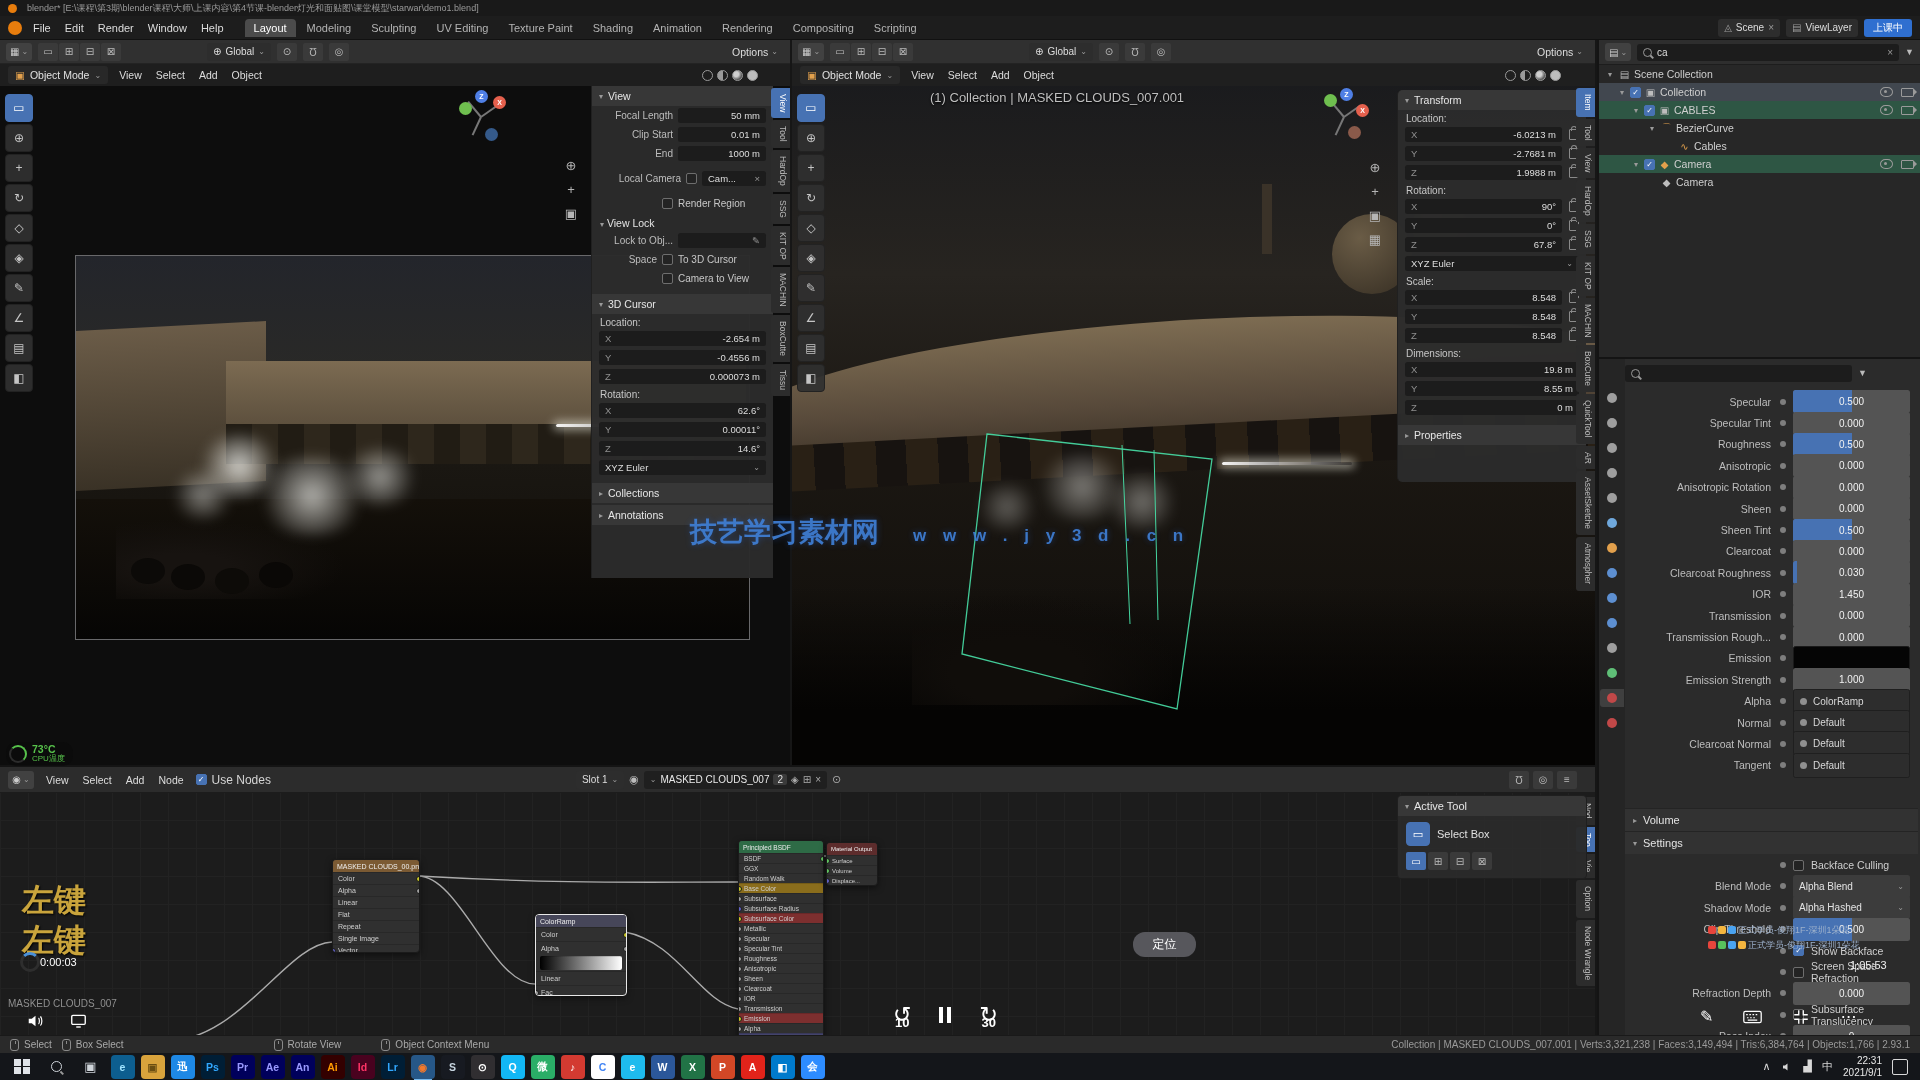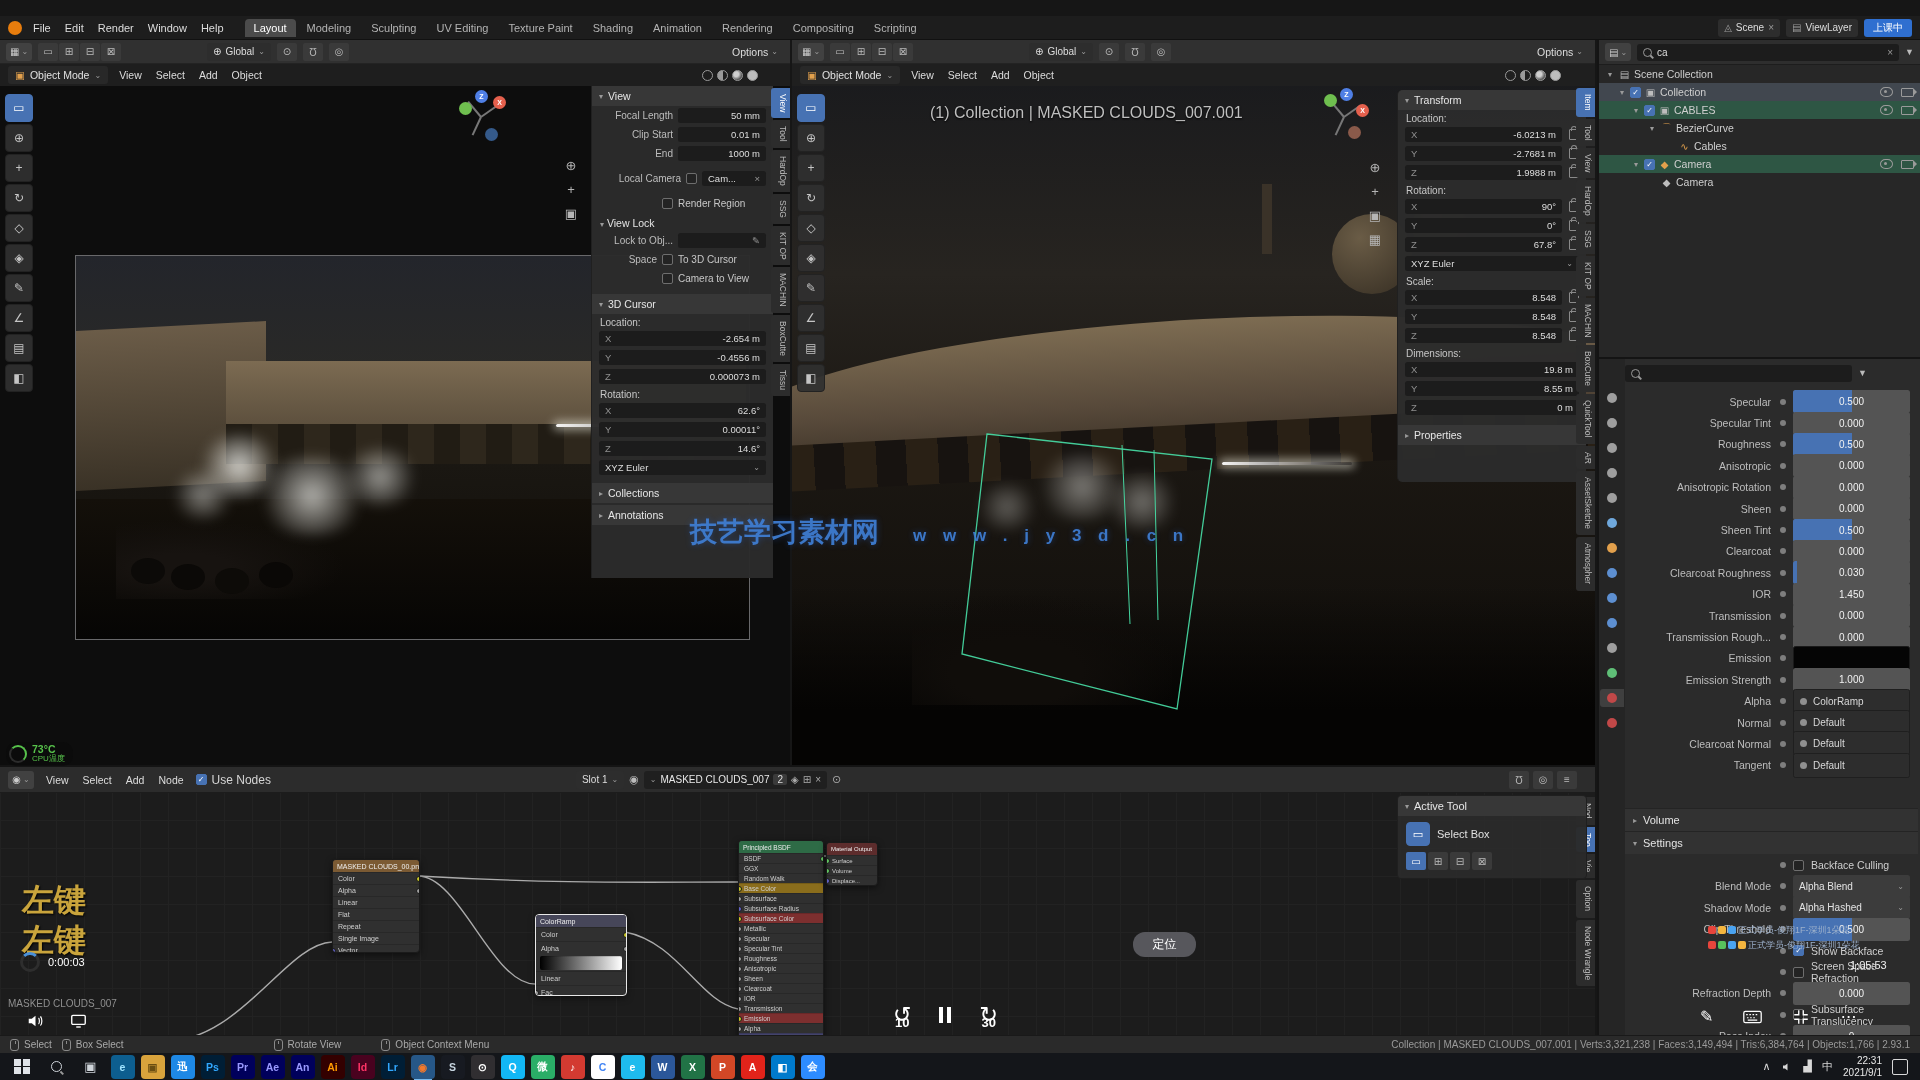--- a/index.html
+++ b/index.html
@@ -117,21 +117,21 @@
 .node-r{position:relative;display:flex;align-items:center;padding:0 5px;color:#cfcfcf;white-space:nowrap;overflow:hidden;border-top:1px solid rgba(0,0,0,.15)}
 .node-r.grad{background:linear-gradient(90deg,#000,#fff);margin:1px 4px;border-radius:2px}
 .sock{position:absolute;width:6px;height:6px;border-radius:50%;border:1px solid #191919;box-sizing:border-box;top:50%;margin-top:-3px}
 .sl{left:-3px}.sr{right:-3px}
 #atool{position:absolute;left:1397px;top:28px;width:188px;background:rgba(42,42,42,.97);border:1px solid #1f1f1f;border-radius:4px;z-index:31}
 
 #watermark{position:absolute;left:690px;top:514px;display:flex;gap:34px;align-items:baseline;color:#3f7fd6;z-index:40;opacity:.92;text-shadow:0 0 6px rgba(40,90,180,.55);pointer-events:none}
 #license{position:absolute;left:1708px;top:923px;z-index:45;font-size:9px;color:#9db1cc;line-height:15px}
 .lic-ic{display:inline-block;width:8px;height:8px;border-radius:2px;margin-right:2px;vertical-align:-1px}
 #keys{position:absolute;left:22px;top:880px;z-index:45;color:#c9a43c;font-family:"Liberation Serif","DejaVu Serif",serif;font-size:32px;font-weight:bold;line-height:40px;text-shadow:1px 1px 2px #000}
-#rec-timer{position:absolute;left:20px;top:952px;display:flex;align-items:center;gap:8px;z-index:45;color:#fff;font-size:11px}
+#rec-timer{position:absolute;left:20px;top:952px;display:flex;align-items:center;z-index:45;color:#fff;font-size:11px}
 .ring{width:20px;height:20px;border-radius:50%;border:3px solid #2e2e2e;border-top-color:#4a90d9;box-sizing:border-box}
 #rec-name{position:absolute;left:8px;top:998px;color:#8f8f8f;font-size:10px;z-index:45}
 #av-icons{position:absolute;left:26px;top:1012px;display:flex;gap:24px;z-index:45}
 #playback{position:absolute;left:893px;top:1004px;width:150px;display:flex;gap:28px;align-items:center;z-index:45;color:#fff}
 .pb{position:relative;font-size:22px;line-height:22px}
 .pb em{position:absolute;font-style:normal;font-size:13px;top:8px;left:50%;transform:translateX(-50%);font-weight:bold}
 .pausebtn{display:flex;gap:4px}
 .pausebtn i{width:4px;height:16px;background:#fff;display:block}
 #locate{position:absolute;left:1133px;top:932px;width:63px;height:25px;background:rgba(92,92,98,.92);border-radius:12px;color:#fff;font-size:12px;display:flex;align-items:center;justify-content:center;z-index:45}
 #duration{position:absolute;left:1850px;top:959px;color:#efefef;font-size:11px;z-index:45}
@@ -157,20 +157,24 @@
 .cam-frame{position:absolute;left:75px;top:191px;width:673px;height:383px;border:1px solid rgba(255,255,255,.35);overflow:hidden;background:#17181b}
 .rs{position:absolute;inset:0;overflow:hidden}
 .puff{position:absolute;border-radius:50%;background:radial-gradient(circle,rgba(235,235,230,.85),rgba(200,200,195,0) 70%);filter:blur(6px)}
 .beam{position:absolute;height:3px;background:linear-gradient(90deg,rgba(255,255,255,.95),rgba(255,255,255,.15));box-shadow:0 0 10px 3px rgba(255,255,240,.55);border-radius:2px}
 </style>
 </head>
 <body>
 
 <div id="screen">
 
+  <div id="titlebar">
+    <span class="logo" style="width:9px;height:9px"></span>
+    <span>blender* [E:\课程\第3期\blender课程\大师\上课内容\第4节课-blender灯光和面贴图\课堂模型\starwar\demo1.blend]</span>
+  </div>
 
   <div id="topbar">
     <span class="logo"></span>
     <div class="menus">
 
     <span class="menu">File</span>
         <span class="menu">Edit</span>
         <span class="menu">Render</span>
         <span class="menu">Window</span>
         <span class="menu">Help</span>
@@ -462,21 +466,21 @@
           <span class="menu">Add</span>
           <span class="menu">Object</span>
         </div>
       <div class="shade-grp" style="margin-right:22px">
         <span class="shd"></span>
         <span class="shd s2"></span>
         <span class="shd s3"></span>
         <span class="shd s4"></span>
       </div>
     </div>
-    <div class="abs" style="left:138px;top:40px;color:#bfbfbf;font-size:16px;text-shadow:0 1px 2px #000;z-index:21">(1) Collection | MASKED CLOUDS_007.001</div>
+    <div class="abs" style="left:138px;top:26px;color:#bfbfbf;font-size:13px;text-shadow:0 1px 2px #000;z-index:21">(1) Collection | MASKED CLOUDS_007.001</div>
     <div class="tools">
 
     <span class="tbtn on">▭</span>
         <span class="tbtn">⊕</span>
         <span class="tbtn">+</span>
         <span class="tbtn">↻</span>
         <span class="tbtn">◇</span>
         <span class="tbtn">◈</span>
         <span class="tbtn">✎</span>
         <span class="tbtn">∠</span>

